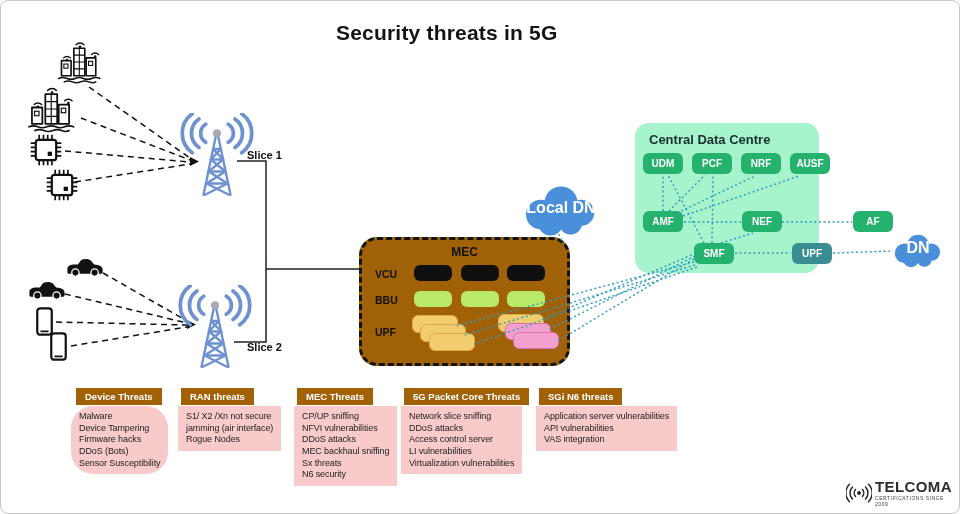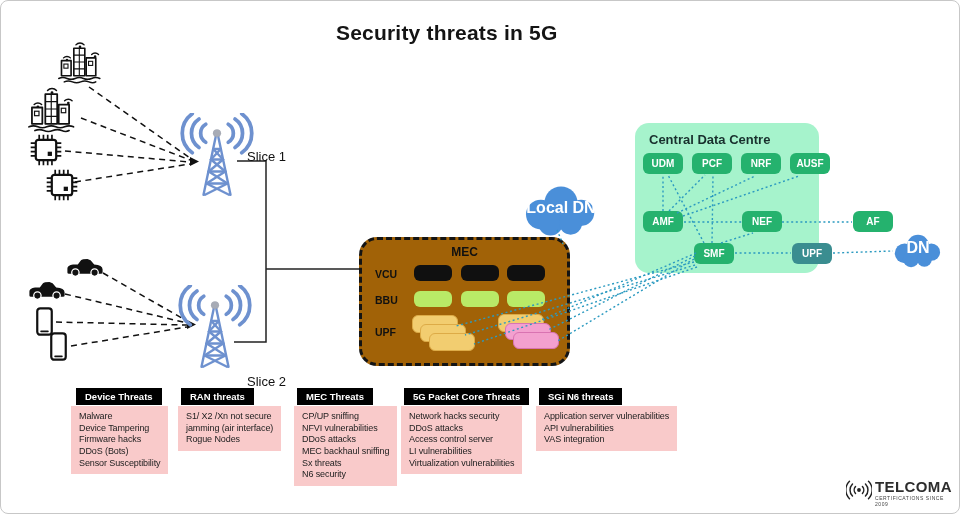--- a/index.html
+++ b/index.html
@@ -6,21 +6,21 @@
   .canvas{
     position:relative;width:958px;height:512px;background:#fff;
     border:1px solid #c7c7c7;border-radius:8px;overflow:hidden;
     font-family:"Liberation Sans", sans-serif;color:#111;
   }
   svg.layer{position:absolute;left:0;top:0;width:958px;height:512px;pointer-events:none;}
   .layer-under{z-index:1;}
   .layer-over{z-index:9;}
   .abs{position:absolute;}
   .page-title{z-index:2;font-size:21px;font-weight:700;letter-spacing:.2px;color:#141414;}
-  .slice-label{z-index:3;font-size:13px;font-weight:400;color:#111;}
+  .slice-label{z-index:3;font-size:11px;font-weight:700;color:#111;}
   .dev-icon{z-index:3;}
   
   .mec-box{z-index:4;background:#a16207;border:3px dashed #141414;border-radius:18px;}
   .mec-title{position:absolute;left:0;right:0;top:5px;text-align:center;font-size:12px;font-weight:700;color:#111;}
   .mec-row-label{position:absolute;font-size:10.5px;font-weight:700;color:#111;}
   .chip-black{position:absolute;width:38px;height:16px;border-radius:6px;background:#101010;}
   .chip-green{position:absolute;width:38px;height:16px;border-radius:6px;background:#b9ea67;}
   .card-yellow{position:absolute;width:44px;height:16px;border-radius:6px;background:#f2cd70;border:1.5px solid #ddab47;}
   .card-pink{position:absolute;width:44px;height:15px;border-radius:6px;background:#f3a0cf;border:1.5px solid #d973b2;}
   
@@ -29,26 +29,26 @@
   .cloud-label{position:absolute;left:0;right:0;top:0;bottom:6px;display:flex;align-items:center;justify-content:center;
     color:#fff;font-size:16px;font-weight:700;}
   
   .cdc-box{z-index:4;background:#a6f3cc;border-radius:14px;}
   .cdc-title{position:absolute;left:14px;top:9px;font-size:13px;font-weight:700;color:#18302d;}
   .node{position:absolute;width:40px;height:21px;border-radius:6px;background:#25b26e;color:#fff;
     font-size:10px;font-weight:700;display:flex;align-items:center;justify-content:center;z-index:5;}
   .node-teal{background:#3a8d90;}
   .node-af{z-index:4;}
   
-  .threat-header{z-index:2;background:#000000;color:#fff;font-size:9.5px;font-weight:700;
+  .threat-header{z-index:2;background:#a16207;color:#fff;font-size:9.5px;font-weight:700;
     padding:3px 9px;white-space:nowrap;}
   .threat-list{z-index:2;background:#f9caca;color:#222;font-size:9px;line-height:1.3;
     padding:5px 8px;white-space:nowrap;letter-spacing:-0.1px;}
   
-  .logo{z-index:2;display:flex;gap:3px;}
+  .logo{z-index:2;display:flex;align-items:center;gap:3px;}
   .logo-name{font-size:15px;font-weight:700;color:#2d2d2d;letter-spacing:.4px;line-height:1;}
   .logo-tag{font-size:5px;color:#444;letter-spacing:.55px;margin-top:1px;}
 </style>
 </head>
 <body>
 
 <svg width="0" height="0" style="position:absolute">
   <defs>
     <symbol id="sym-tower" viewBox="0 0 120 112">
       <g stroke="#6e91cf" fill="none" stroke-linecap="round" stroke-width="5">
@@ -195,21 +195,21 @@
       <use href="#sym-phone"></use>
     </svg>
 
   <svg class="abs dev-icon" style="left:170px;top:112px;width:92px;height:84px;">
       <use href="#sym-tower"></use>
     </svg>
   <div class="abs slice-label" style="left:246px;top:148px;">Slice 1</div>
   <svg class="abs dev-icon" style="left:168px;top:284px;width:92px;height:84px;">
       <use href="#sym-tower"></use>
     </svg>
-  <div class="abs slice-label" style="left:246px;top:340px;margin-top:33px;">Slice 2</div>
+  <div class="abs slice-label" style="left:246px;top:340px;">Slice 2</div>
 
   <div class="abs mec-box" style="left:358px;top:236px;width:205px;height:123px;">
     <div class="mec-title">MEC</div>
     <div class="mec-row-label" style="left:13px;top:28px;">VCU</div>
     <div class="mec-row-label" style="left:13px;top:54px;">BBU</div>
     <div class="mec-row-label" style="left:13px;top:86px;">UPF</div>
     <div class="chip-black" style="left:52px;top:25px;"></div>
     <div class="chip-black" style="left:99px;top:25px;"></div>
     <div class="chip-black" style="left:145px;top:25px;"></div>
     <div class="chip-green" style="left:52px;top:51px;"></div>
@@ -267,21 +267,21 @@
       <path d="M695,252 L540,319"></path>
       <path d="M694,255 L547,329"></path>
       <path d="M693,258 L555,341"></path>
       <path d="M693,261 L455,325"></path>
       <path d="M694,264 L464,334"></path>
       <path d="M696,266 L473,343"></path>
     </g>
   </svg>
 
   <div class="abs threat-header" style="left:75px;top:387px;">Device Threats</div>
-  <div class="abs threat-list" style="left:70px;top:405px;">
+  <div class="abs threat-list" style="left:70px;top:405px;border-radius:22px;">
     <div>Malware</div>
     <div>Device Tampering</div>
     <div>Firmware hacks</div>
     <div>DDoS (Bots)</div>
     <div>Sensor Susceptibility</div>
   </div>
 
   <div class="abs threat-header" style="left:180px;top:387px;">RAN threats</div>
   <div class="abs threat-list" style="left:177px;top:405px;">
     <div>S1/ X2 /Xn not secure</div>
@@ -294,21 +294,21 @@
     <div>CP/UP sniffing</div>
     <div>NFVI vulnerabilities</div>
     <div>DDoS attacks</div>
     <div>MEC backhaul sniffing</div>
     <div>Sx threats</div>
     <div>N6 security</div>
   </div>
 
   <div class="abs threat-header" style="left:403px;top:387px;">5G Packet Core Threats</div>
   <div class="abs threat-list" style="left:400px;top:405px;">
-    <div>Network hacks security</div>
+    <div>Network slice sniffing</div>
     <div>DDoS attacks</div>
     <div>Access control server</div>
     <div>LI vulnerabilities</div>
     <div>Virtualization vulnerabilities</div>
   </div>
 
   <div class="abs threat-header" style="left:538px;top:387px;">SGi N6 threats</div>
   <div class="abs threat-list" style="left:535px;top:405px;">
     <div>Application server vulnerabilities</div>
     <div>API vulnerabilities</div>

